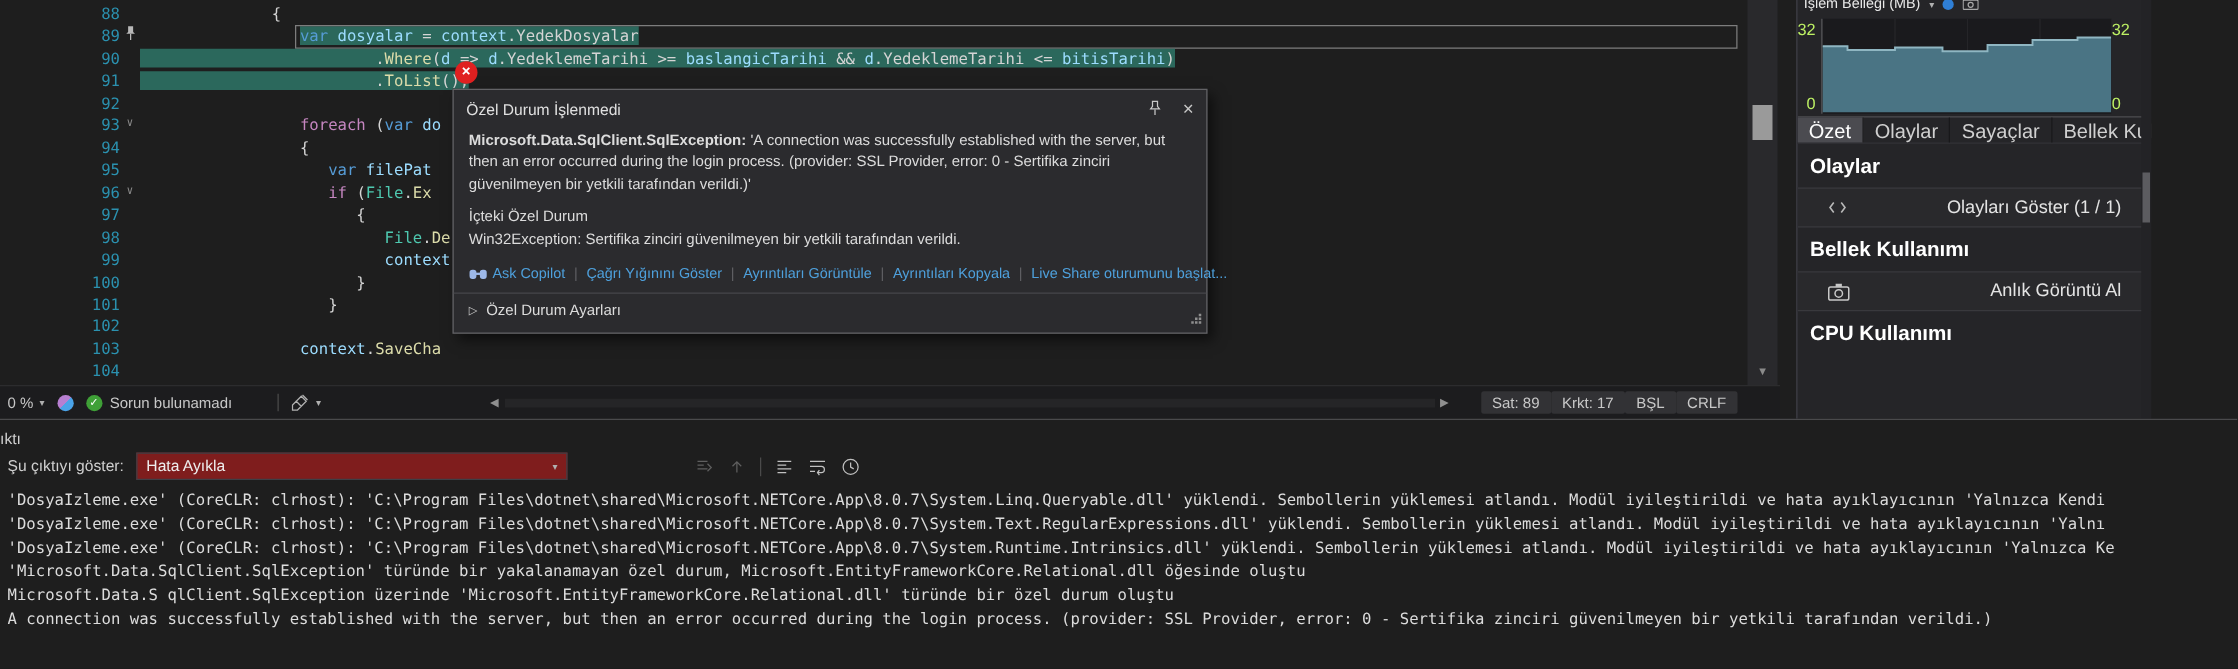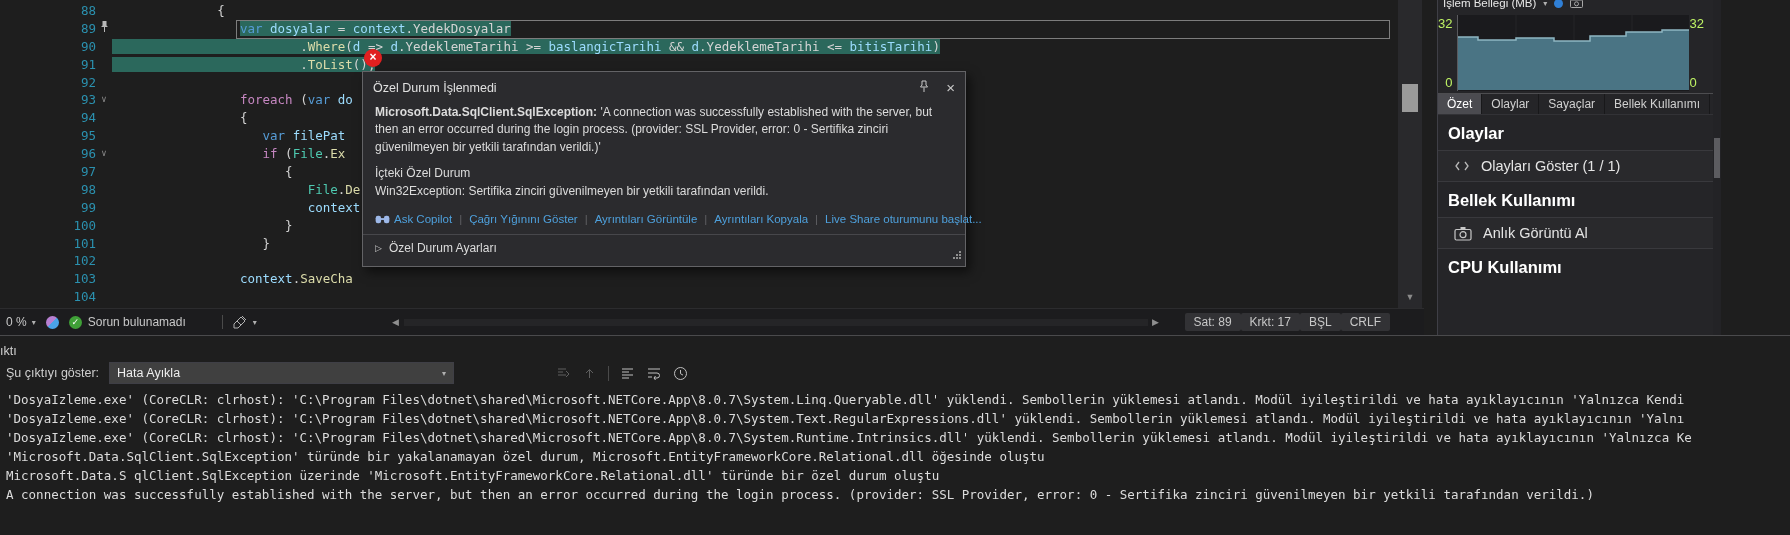--- a/index.html
+++ b/index.html
@@ -70,35 +70,35 @@
   .dch-inner { position:absolute; top:-3px; left:5px; display:flex; align-items:center; gap:7px;
                font-size:11.5px; color:#e8e8e8; white-space:nowrap; }
   .info-dot { width:9px; height:9px; border-radius:50%; background:#2f7fd6; }
   .chart-row { display:flex; height:80px; padding-top:2px; }
   .axis-col { width:36px; display:flex; flex-direction:column; justify-content:space-between;
               align-items:flex-end; padding:1px 5px 3px 0; font-size:13px; color:#bef264;text-align:right; }
   .axis-col.right { width:auto; margin-left:auto; margin-right:16px; align-items:flex-start; }
   .chart-box { width:232px; height:76px; background:#1a1a1d; border-left:1px solid #5a5a5e; }
   .diag-tabs { display:flex; height:22px; border-top:1px solid #4d4d50; border-bottom:1px solid #323236;
                background:#252528; white-space:nowrap; }
-  .diag-tab { padding:3px 9px; font-size:12px; color:#d0d0d0; border-right:1px solid #18181a; }
+  .diag-tab { padding:3px 9px; font-size:16px; color:#d0d0d0; border-right:1px solid #18181a; }
   .diag-tab.active { background:#4b4b50; color:#fff; }
   .diag-h { font-size:16.5px; font-weight:bold; color:#fff; padding:9px 10px 7px 10px; }
-  .diag-item { display:flex; align-items:center; gap:11px; padding:7px 16px; font-size:14.5px; color:#e4e4e4;
-               background:#29292c; border-top:1px solid #39393d; border-bottom:1px solid #39393d; }
+  .diag-item { display:flex; align-items:center; gap:11px; padding:7px 24px; font-size:14.5px; color:#e4e4e4;
+               background:#29292c; border-top:1px solid #39393d; border-bottom:1px solid #39393d;justify-content:space-between; }
   .pscroll { position:absolute; right:0; top:0; width:8px; height:335px; background:#232326; }
   .pthumb { position:absolute; left:1px; right:1px; top:138px; height:40px; background:#5c5c60; }
 
   
   .output { position:absolute; left:0; top:335px; width:1790px; height:200px; background:#1e1e1e;
             border-top:1px solid #4a4a4c; }
   .out-title { position:absolute; left:-9px; top:8px; font-size:12.5px; color:#d0d0d0; }
   .out-toolbar { position:absolute; left:6px; top:24px; height:26px; display:flex; align-items:center; }
   .out-label { font-size:12.5px; color:#cfcfcf; margin-right:10px; }
-  .out-combo { width:345px; height:22px; background:#404040; border:1px solid #3f3f46; display:flex;
+  .out-combo { width:345px; height:22px; background:#7f1d1d; border:1px solid #3f3f46; display:flex;
                align-items:center; padding:0 7px; font-size:12.5px; color:#eeeeee; }
   .out-combo .sb-caret { margin-left:auto; }
   .out-icons { display:flex; align-items:center; gap:11px; margin-left:102px; }
   .ot-sep { width:1px; height:15px; background:#4a4a4a; }
   .out-text { position:absolute; left:6px; top:54px; right:0; bottom:0; overflow:hidden;
               font-family:"DejaVu Sans Mono", monospace; font-size:12.5px; line-height:19px; color:#dcdcdc; }
   .out-line { white-space:pre; }
 </style>
 </head>
 <body>

